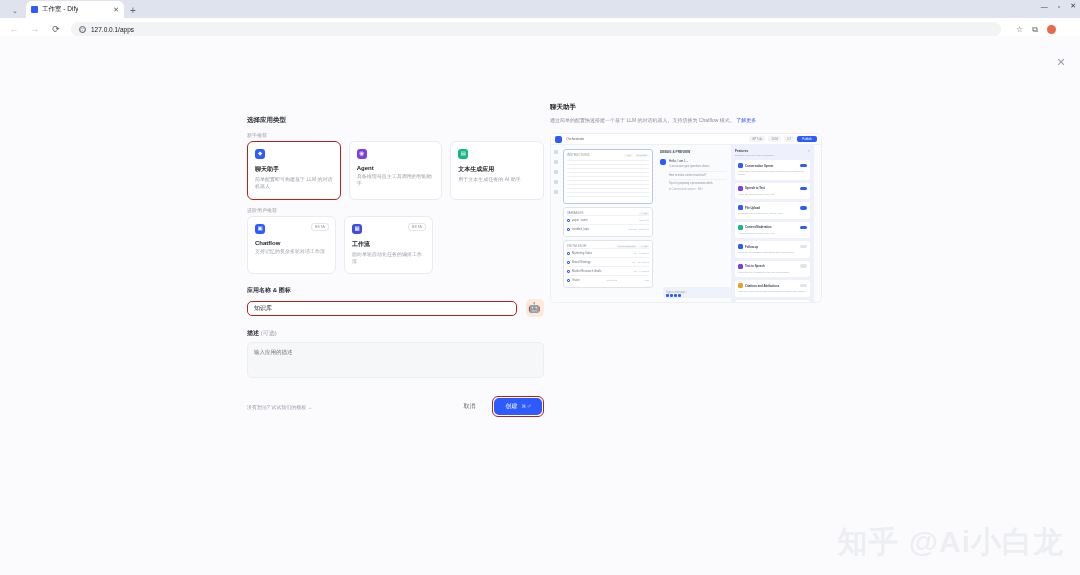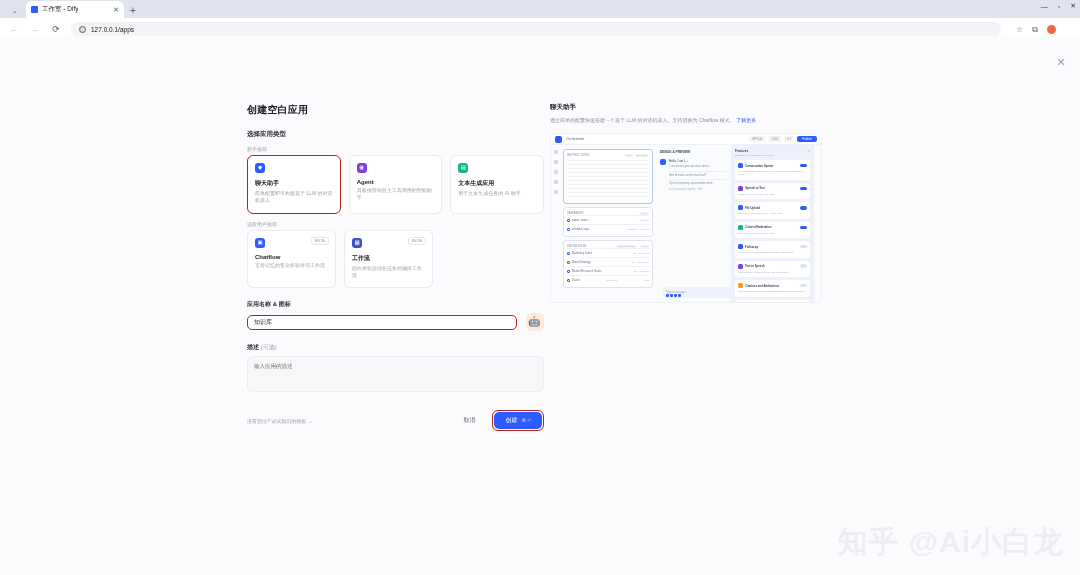--- a/index.html
+++ b/index.html
@@ -220,21 +220,20 @@
   </div>
 
   <div class="page">
 
     <div class="close-x">✕</div>
 
     <div class="modal">
 
       <div class="modal-left">
 
-        <div class="modal-title">创建空白应用</div>
 
         <div class="section-label">选择应用类型</div>
 
         <div class="group-label">新手推荐</div>
 
         <div class="card-row">
           <div class="card selected">
             <div class="card-icon ic-blue">◆</div>
             <div class="card-name">聊天助手</div>
             <div class="card-desc">简单配置即可构建基于 LLM 的对话机器人</div>

